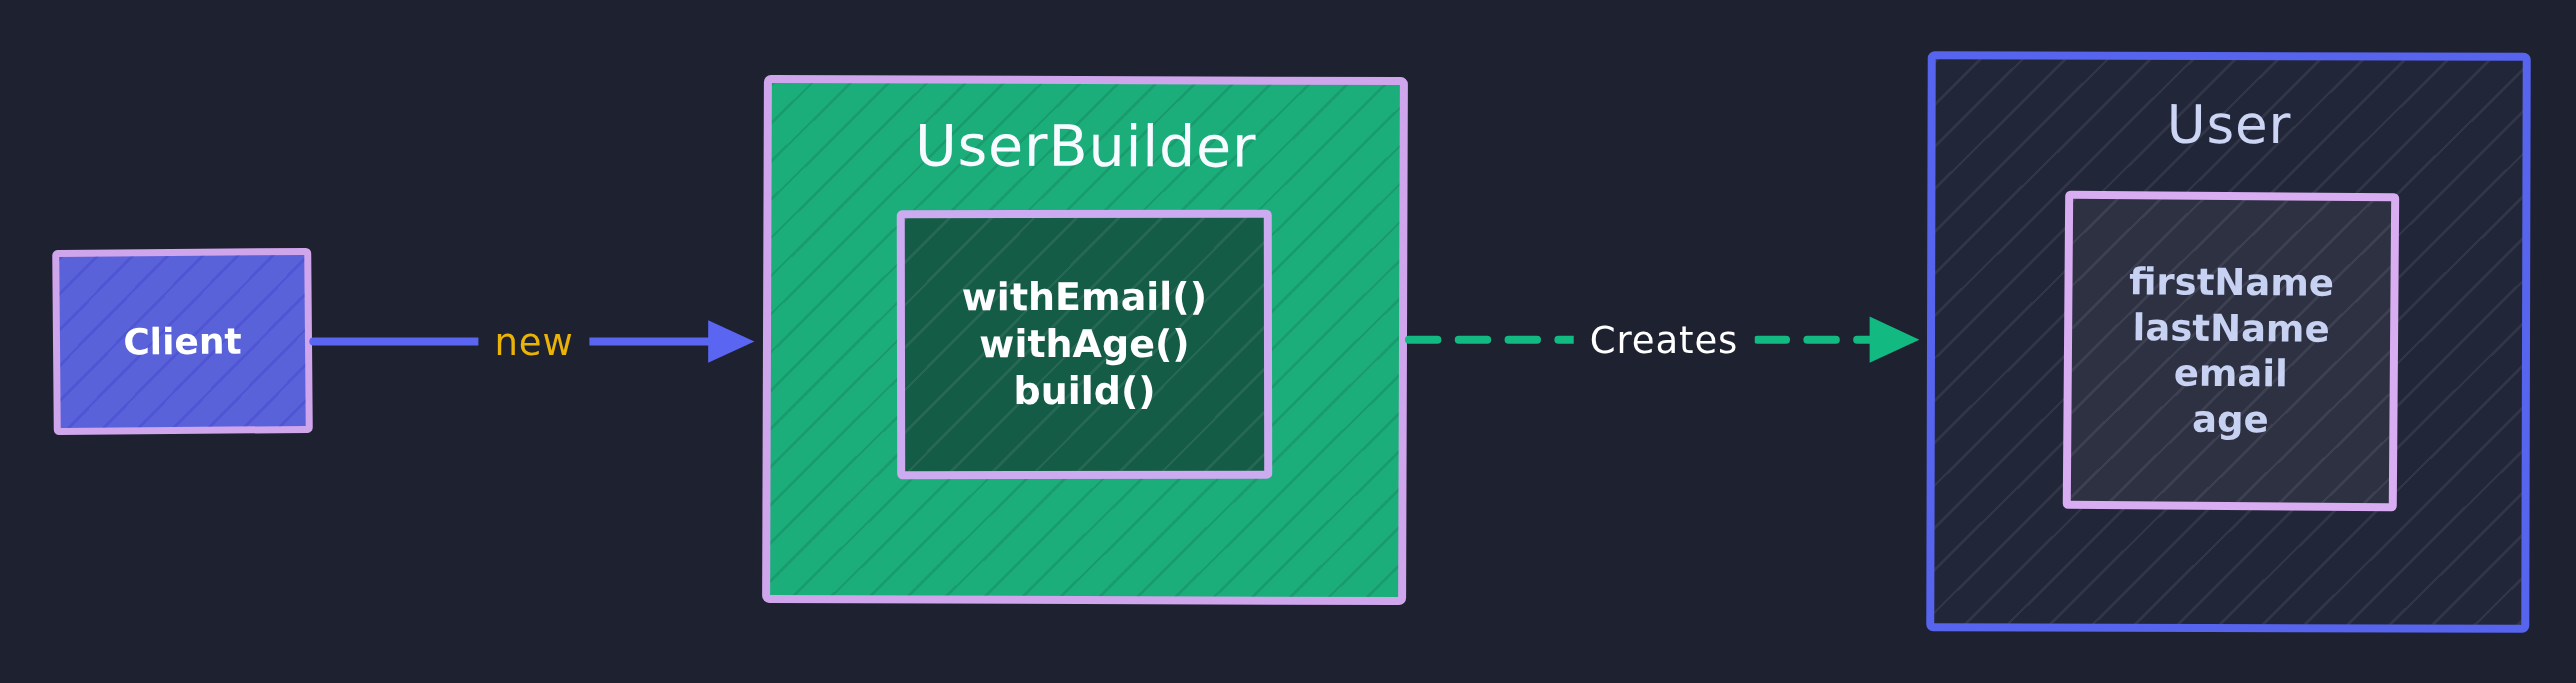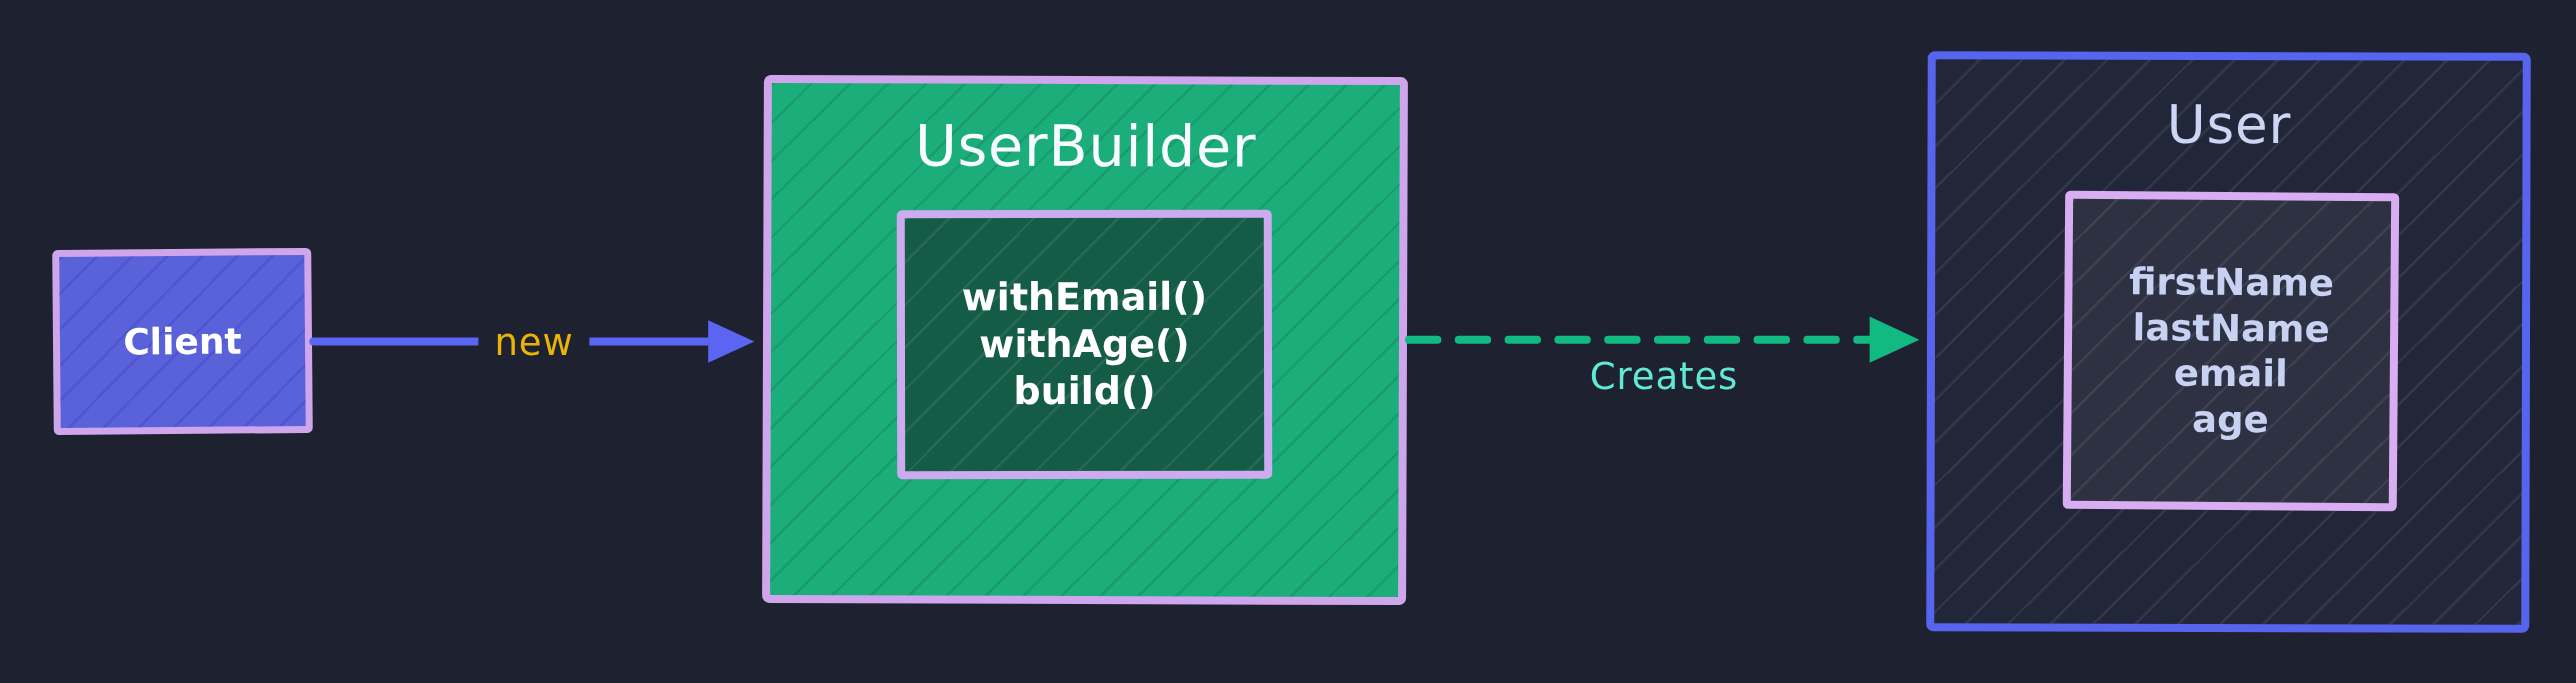--- a/index.html
+++ b/index.html
@@ -98,21 +98,21 @@
     </g>
 
     <g>
       <line x1="1584" y1="382" x2="2104" y2="382" stroke-width="9" stroke-linecap="round" stroke-dasharray="32 24" stroke="#12ba81"></line>
       <polygon points="2158,382 2102,356 2102,408" fill="#12ba81"></polygon>
     </g>
   </svg>
 
   <div class="edge-label" id="new-label" style="color: #eab308; background: rgb(30, 33, 48); text-align: right;">new</div>
 
-  <div class="edge-label" id="creates-label" style="color: #5eead4; background: rgb(30, 33, 48); margin-top: 36px;">Creates</div>
+  <div class="edge-label" id="creates-label" style="color: #ffffff; background: rgb(30, 33, 48);">Creates</div>
 
   <div class="node hatch-blue" id="client-node" style="background: rgb(90, 98, 218); border-color: rgb(207, 165, 236);">
     <div class="node-label" style="color: rgb(255, 255, 255);">Client</div>
   </div>
 
   <div class="node hatch-dark" id="builder-node" style="background: rgb(28, 174, 122); border-color: rgb(207, 165, 236);">
     <div class="box-title" style="color: rgb(247, 250, 255);">UserBuilder</div>
     <div class="inner-box hatch-light" id="builder-methods" style="background: rgb(21, 92, 70); border-color: rgb(204, 171, 240); color: rgb(255, 255, 255);">
       <div class="inner-line">withEmail()</div>
       <div class="inner-line">withAge()</div>

